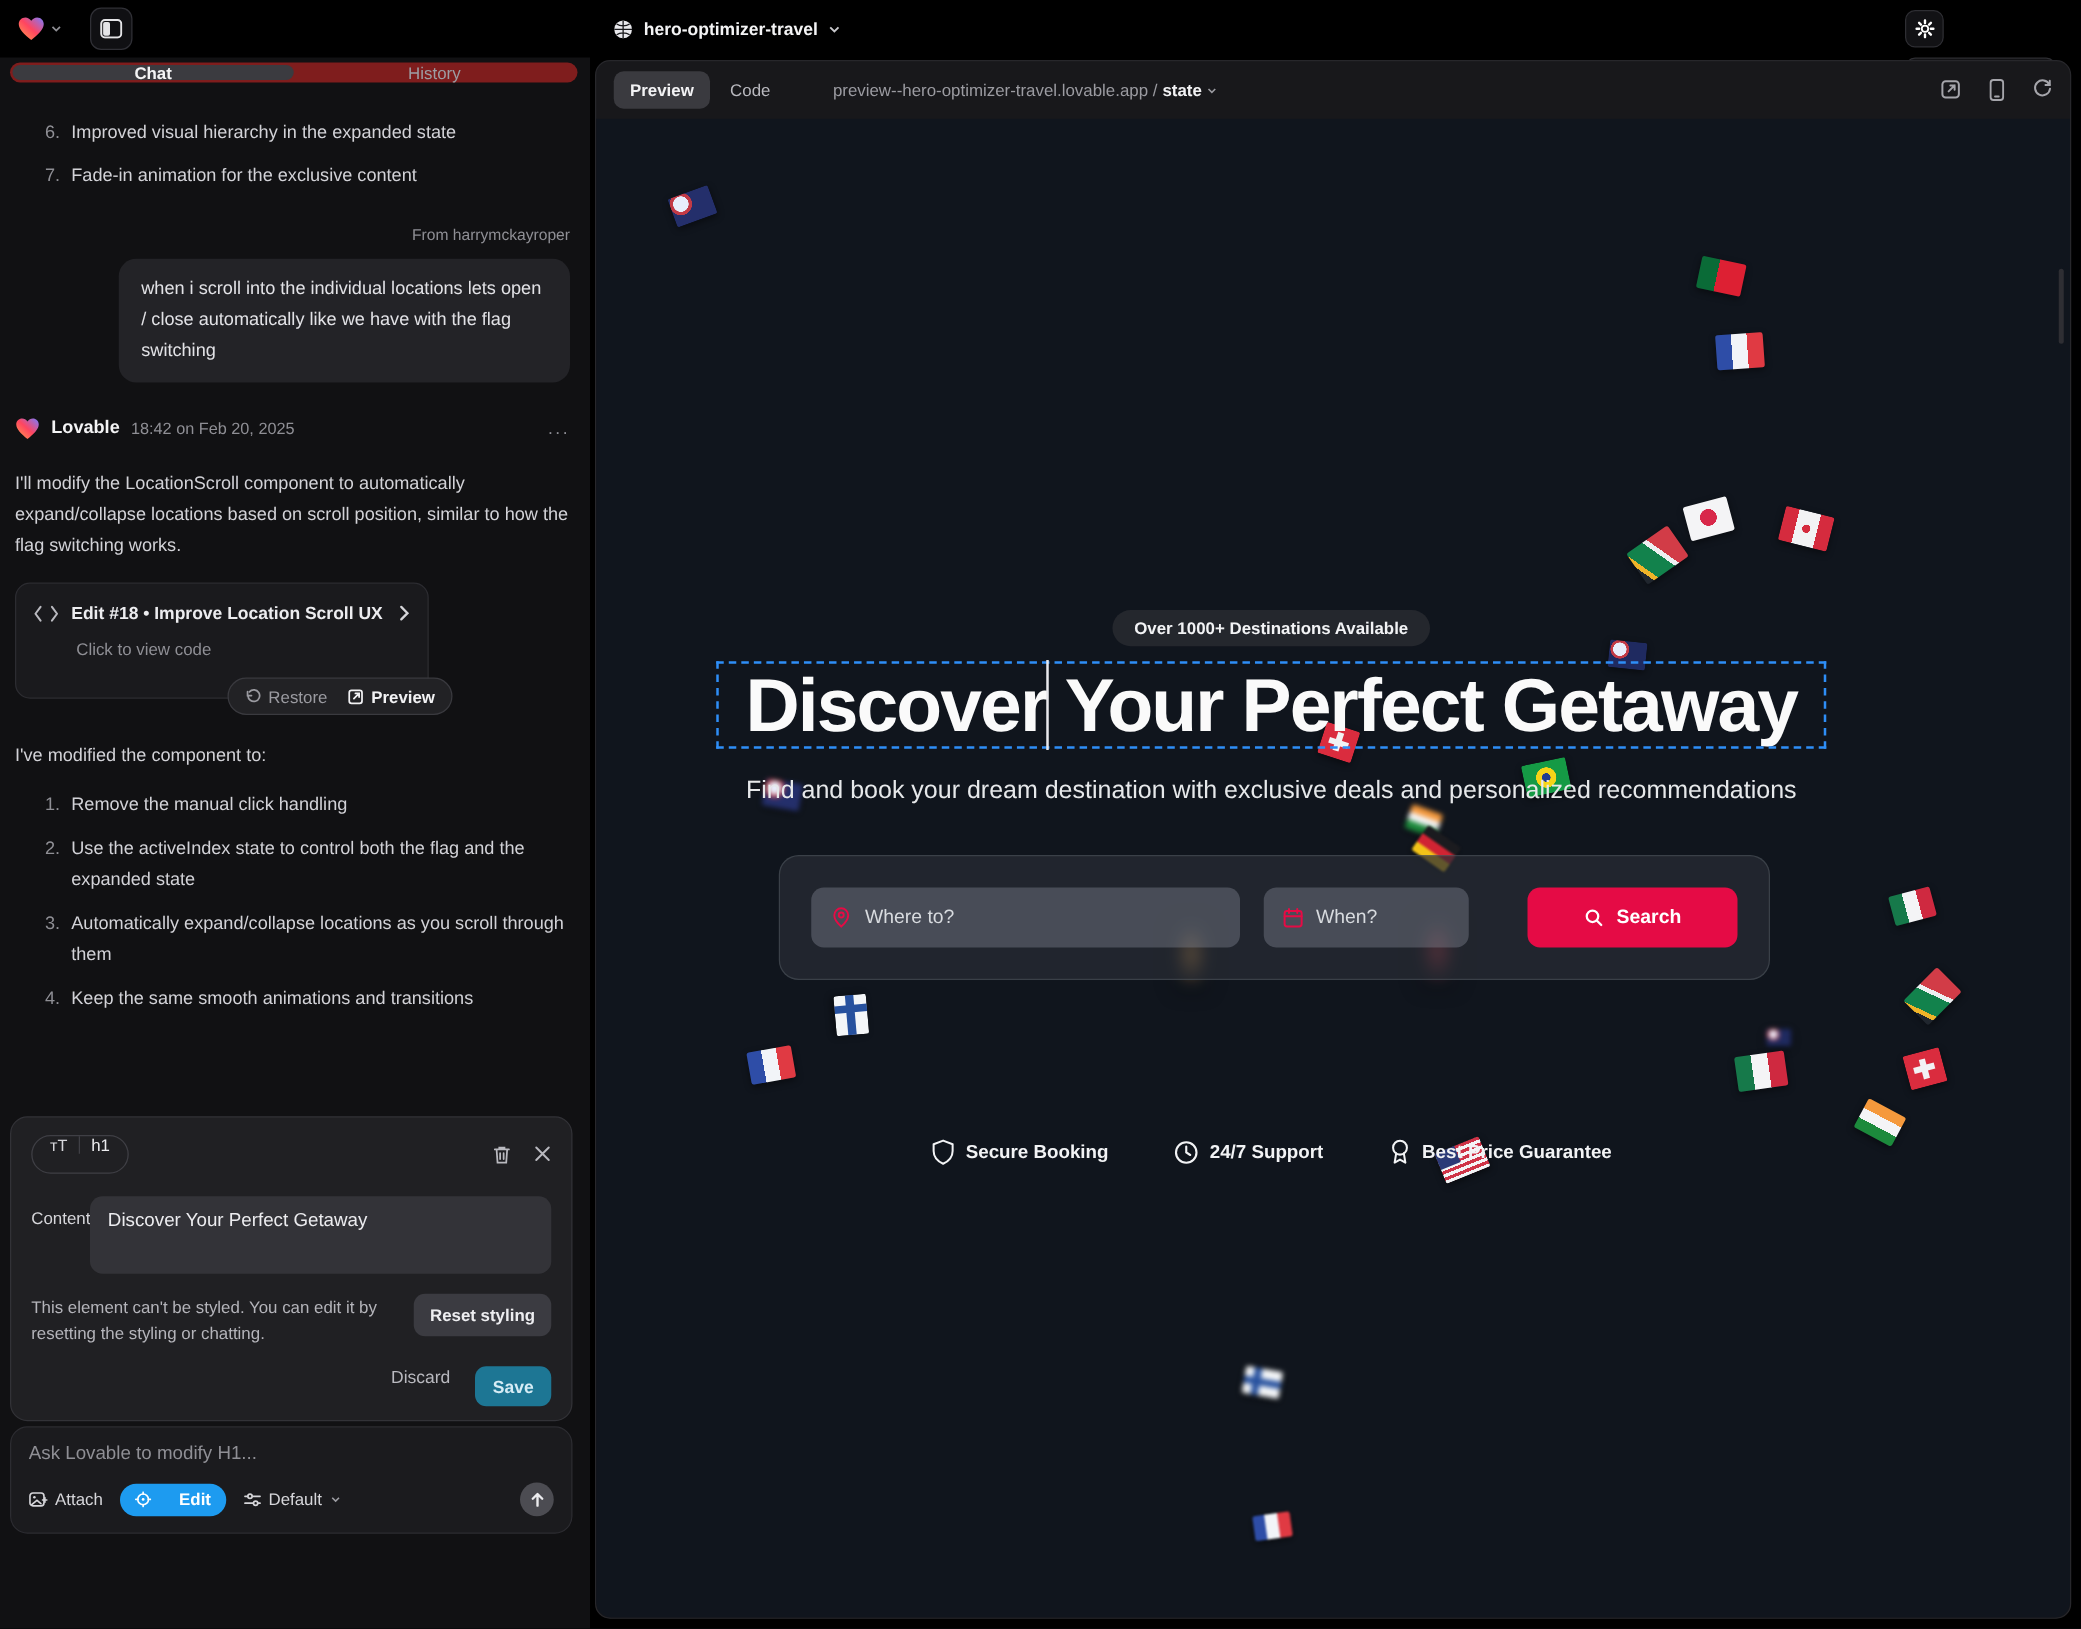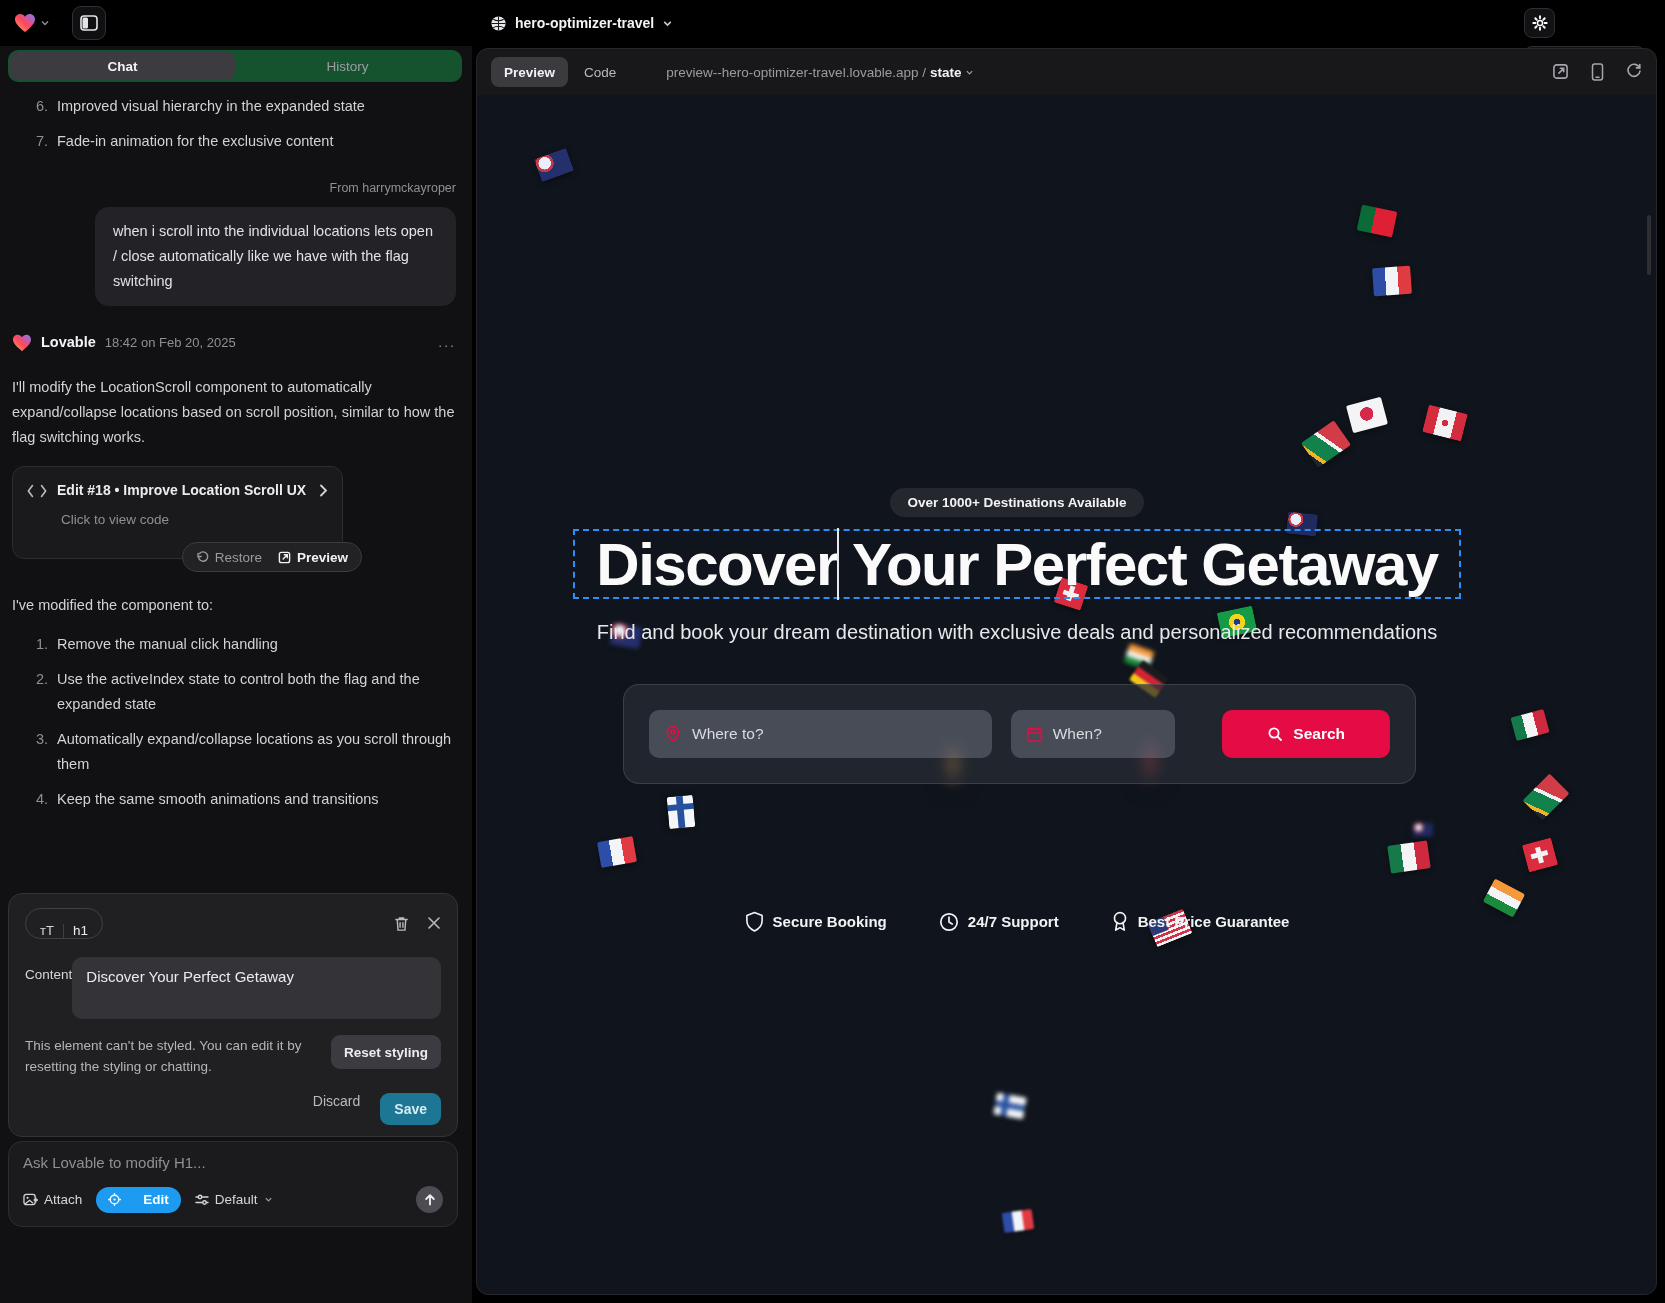--- a/index.html
+++ b/index.html
@@ -13,21 +13,21 @@
   .chev { color:#8f8f95; }
   .panel-btn { margin-left:22px; width:34px; height:34px; border:1px solid #303036; border-radius:9px; background:#101013; display:flex; align-items:center; justify-content:center; cursor:pointer; }
   .proj { position:absolute; left:490px; top:0; height:46px; display:flex; align-items:center; gap:8px; }
   .proj-name { font-size:14px; font-weight:700; color:#f4f4f5; }
   .hdr-right { position:absolute; right:20px; top:8px; display:flex; gap:8px;flex-direction:column; }
   .hbtn { height:30px; display:flex; align-items:center; gap:7px; padding:0 12px; background:#121215; border:1px solid #2e2e33; border-radius:8px; font-size:13px; font-weight:600; color:#f0f0f2; cursor:pointer; }
   .hbtn.icon-only { width:31px; padding:0; justify-content:center; }
 
   
   .sidebar { position:absolute; left:0; top:46px; width:472px; bottom:0; background:#111113; }
-  .tabs { position:absolute; left:8px; right:10px; top:4px; height:32px; background:#14532d; border-radius:10px; display:flex; padding:2px; }
+  .tabs { position:absolute; left:8px; right:10px; top:4px; height:16px; background:#7f1d1d; border-radius:10px; display:flex; padding:2px; }
   .tab { flex:1; border-radius:8px; display:flex; align-items:center; justify-content:center; font-size:13.5px; color:#9d9da3; cursor:pointer; }
   .tab.active { background:#3b3b40; color:#f4f4f5; font-weight:600; }
   .chat { position:absolute; left:12px; right:16px; top:48px; height:800px; overflow:hidden; font-size:14.5px; line-height:25px; color:#d2d2d7; }
   .olrow { display:flex; gap:9px; margin:0 0 10px 20px; }
   .olrow .num { color:#8f8f95; min-width:16px; text-align:right; }
   .para { margin:20px 0 14px 0; }
   .from-label { text-align:right; font-size:12.5px; color:#8f8f95; margin:22px 0 6px 0; }
   .user-bubble { margin-left:83px; background:#232327; border-radius:14px; padding:12px 18px; color:#e2e2e6; }
   .agent-head { display:flex; align-items:center; gap:9px; margin:24px 0 10px 0; }
   .agent-name { font-size:14.5px; font-weight:700; color:#f4f4f5; }
@@ -37,21 +37,21 @@
   .edit-row1 { display:flex; align-items:center; gap:10px; color:#ececef; font-size:14px; font-weight:600; }
   .edit-sub { color:#8f8f95; font-size:13.5px; margin:4px 0 0 34px; }
   .rp-pill { position:absolute; right:-20px; bottom:-14px; height:30px; display:flex; align-items:center; background:#222225; border:1px solid #3a3a3f; border-radius:15px; padding:0 13px; gap:16px; }
   .rp-item { display:flex; align-items:center; gap:6px; font-size:13.5px; cursor:pointer; }
   .rp-item.restore { color:#9a9aa0; }
   .rp-item.preview { color:#f2f2f4; font-weight:600; }
 
   
   .inspector { position:absolute; left:8px; right:14px; top:847px; height:244px; background:#202023; border:1px solid #323237; border-radius:14px; padding:14px 16px; }
   .insp-head { display:flex; align-items:center; }
-  .tag-pill { display:flex; align-items:flex-end; gap:9px; border:1px solid #3f3f45; border-radius:16px; height:31px; padding:0 14px; font-size:13.5px; color:#ececef; }
+  .tag-pill { display:flex; align-items:flex-start; gap:9px; border:1px solid #3f3f45; border-radius:16px; height:31px; padding:0 14px; font-size:13.5px; color:#ececef; }
   .tag-glyph { font-size:13px; color:#d6d6da; }
   .tag-sep { width:1px; height:14px; background:#3f3f45; }
   .insp-icons { margin-left:auto; display:flex; gap:18px; color:#b9b9bf; }
   .insp-icons > span { cursor:pointer; }
   .content-row { display:flex; margin-top:18px; }
   .content-label { font-size:13.5px; color:#d6d6da; padding-top:10px; }
   .content-box { flex:1; height:62px; background:#333338; border:none; border-radius:10px; padding:11px 14px; font-size:15px; color:#ececef; font-family:"Liberation Sans",sans-serif; resize:none; outline:none; }
   .note-row { display:flex; margin-top:16px; gap:12px; align-items:flex-start; }
   .note-text { font-size:13.5px; line-height:21px; color:#b4b4ba; width:312px; }
   .reset-btn { margin-left:auto; height:34px; background:#3b3b41; border-radius:9px; display:flex; align-items:center; padding:0 13px; font-size:13.5px; font-weight:600; color:#ededf0; cursor:pointer; white-space:nowrap; }

